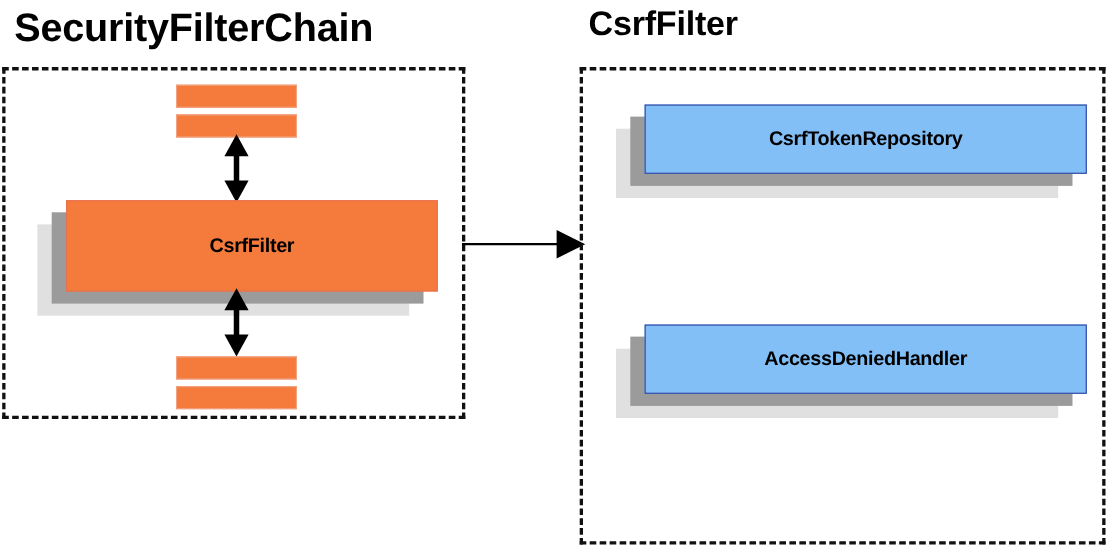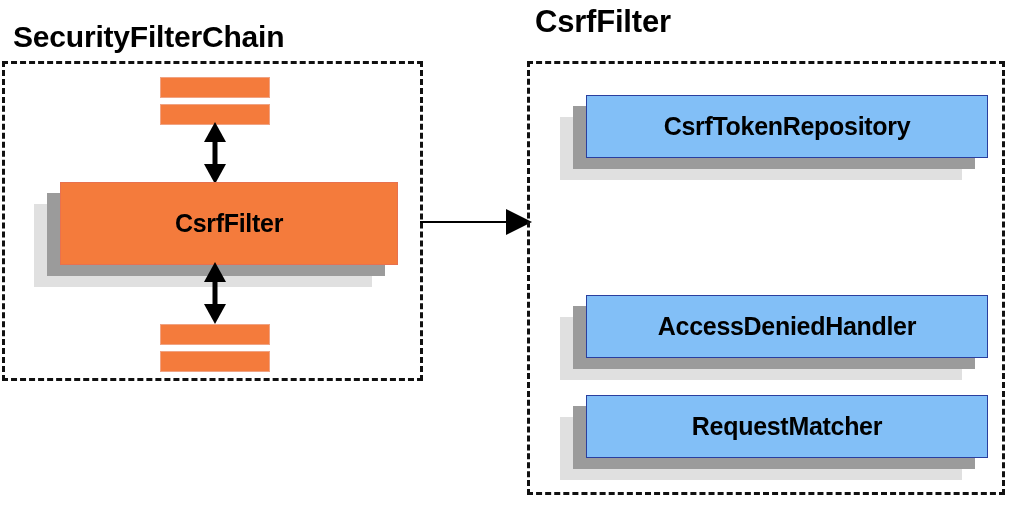--- a/index.html
+++ b/index.html
@@ -12,21 +12,21 @@
   }
   #stage{position:absolute;left:0;top:0;width:1010px;height:505px;}
 
   .panel-title{
     position:absolute;
     font-weight:bold;
     color:#000000;
     white-space:nowrap;
     letter-spacing:-0.2px;
   }
-  #title-left{left:13px;top:20px;font-size:30px;}
+  #title-left{left:13px;top:4px;font-size:36px;}
   #title-right{left:535px;top:4px;font-size:31px;}
 
   .dashed-panel{
     position:absolute;
     border:3px dashed #111111;
     background:transparent;
     box-sizing:border-box;
   }
   #panel-left{left:2px;top:61px;width:421px;height:320px;}
   #panel-right{left:527px;top:61px;width:478px;height:434px;}
@@ -46,21 +46,21 @@
   .face{
     position:absolute;
     left:0;top:0;
     box-sizing:border-box;
     display:flex;
     align-items:center;
     justify-content:center;
   }
   .face-label{
     font-weight:bold;
-    font-size:25px;
+    font-size:18px;
     color:#000000;
     white-space:nowrap;
     letter-spacing:-0.3px;
   }
 
   
   #csrf-filter-stack{left:60px;top:182px;width:338px;height:83px;}
   #csrf-filter-stack .shadow-light,
   #csrf-filter-stack .shadow-dark,
   #csrf-filter-stack .face{width:338px;height:83px;}
@@ -156,21 +156,14 @@
 
 
   <div class="stack blue-stack" id="blue-2">
     <div class="shadow-light"></div>
     <div class="shadow-dark"></div>
     <div class="face">
       <span class="face-label">AccessDeniedHandler</span>
     </div>
   </div>
 
-  <div class="stack blue-stack" id="blue-3">
-    <div class="shadow-light"></div>
-    <div class="shadow-dark"></div>
-    <div class="face">
-      <span class="face-label">RequestMatcher</span>
-    </div>
-  </div>
 
 </div>
 
 </body></html>

